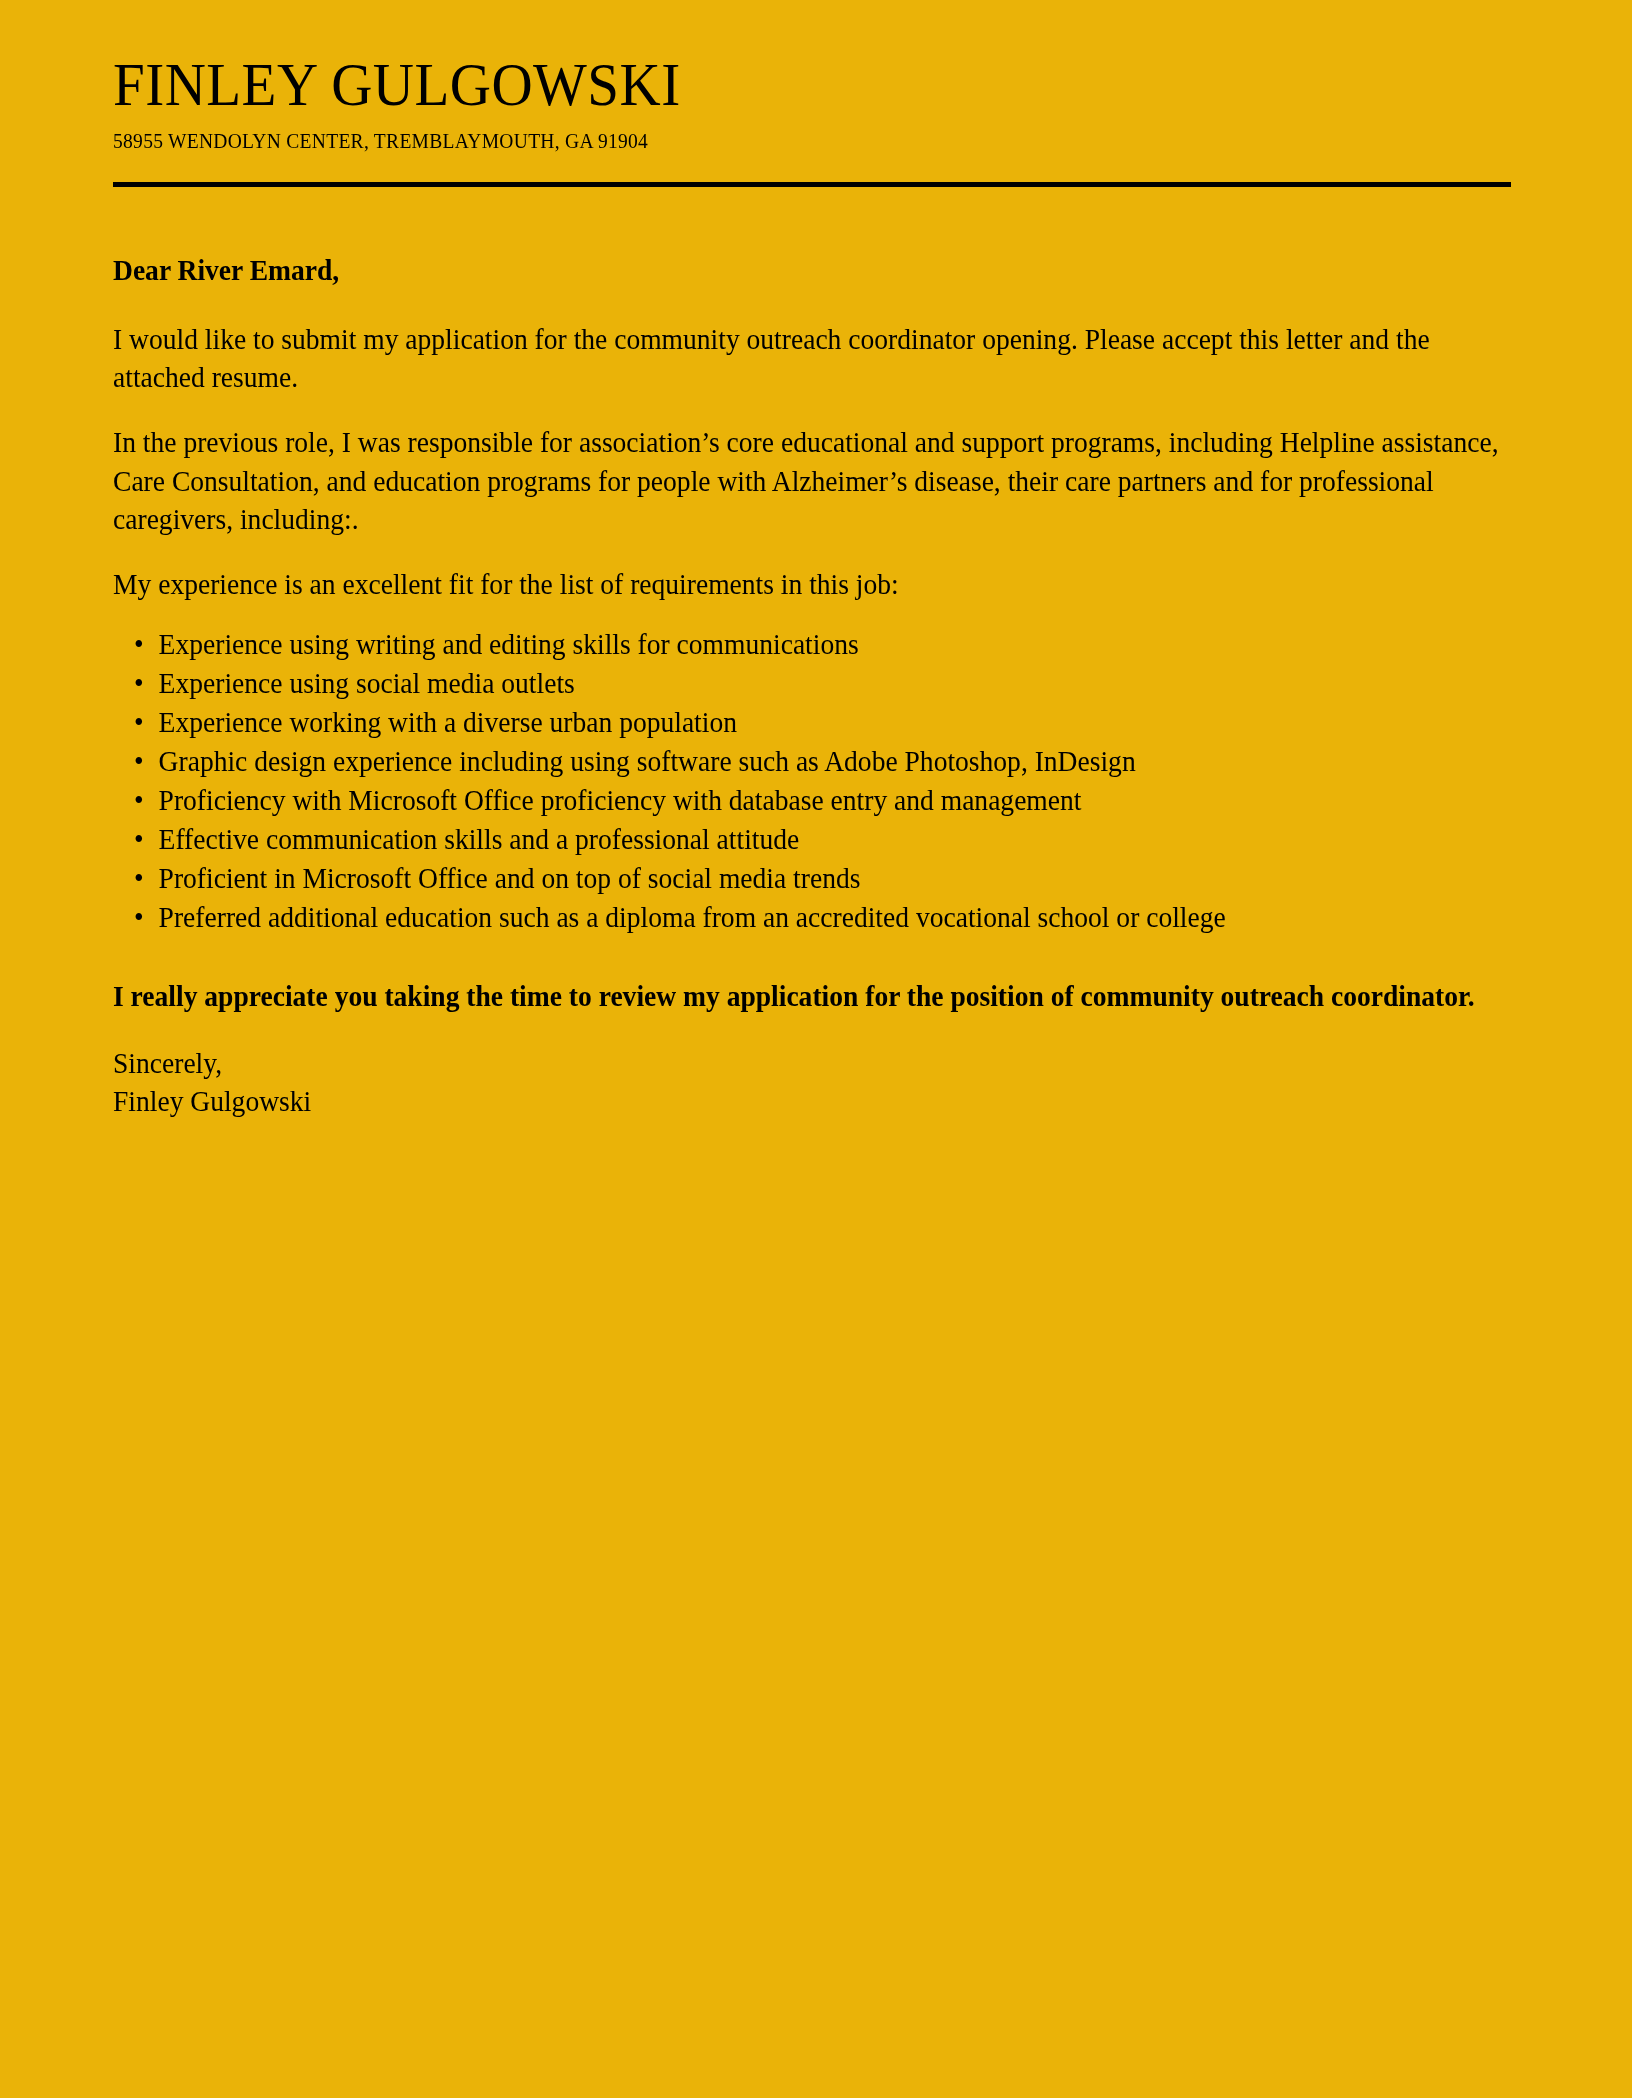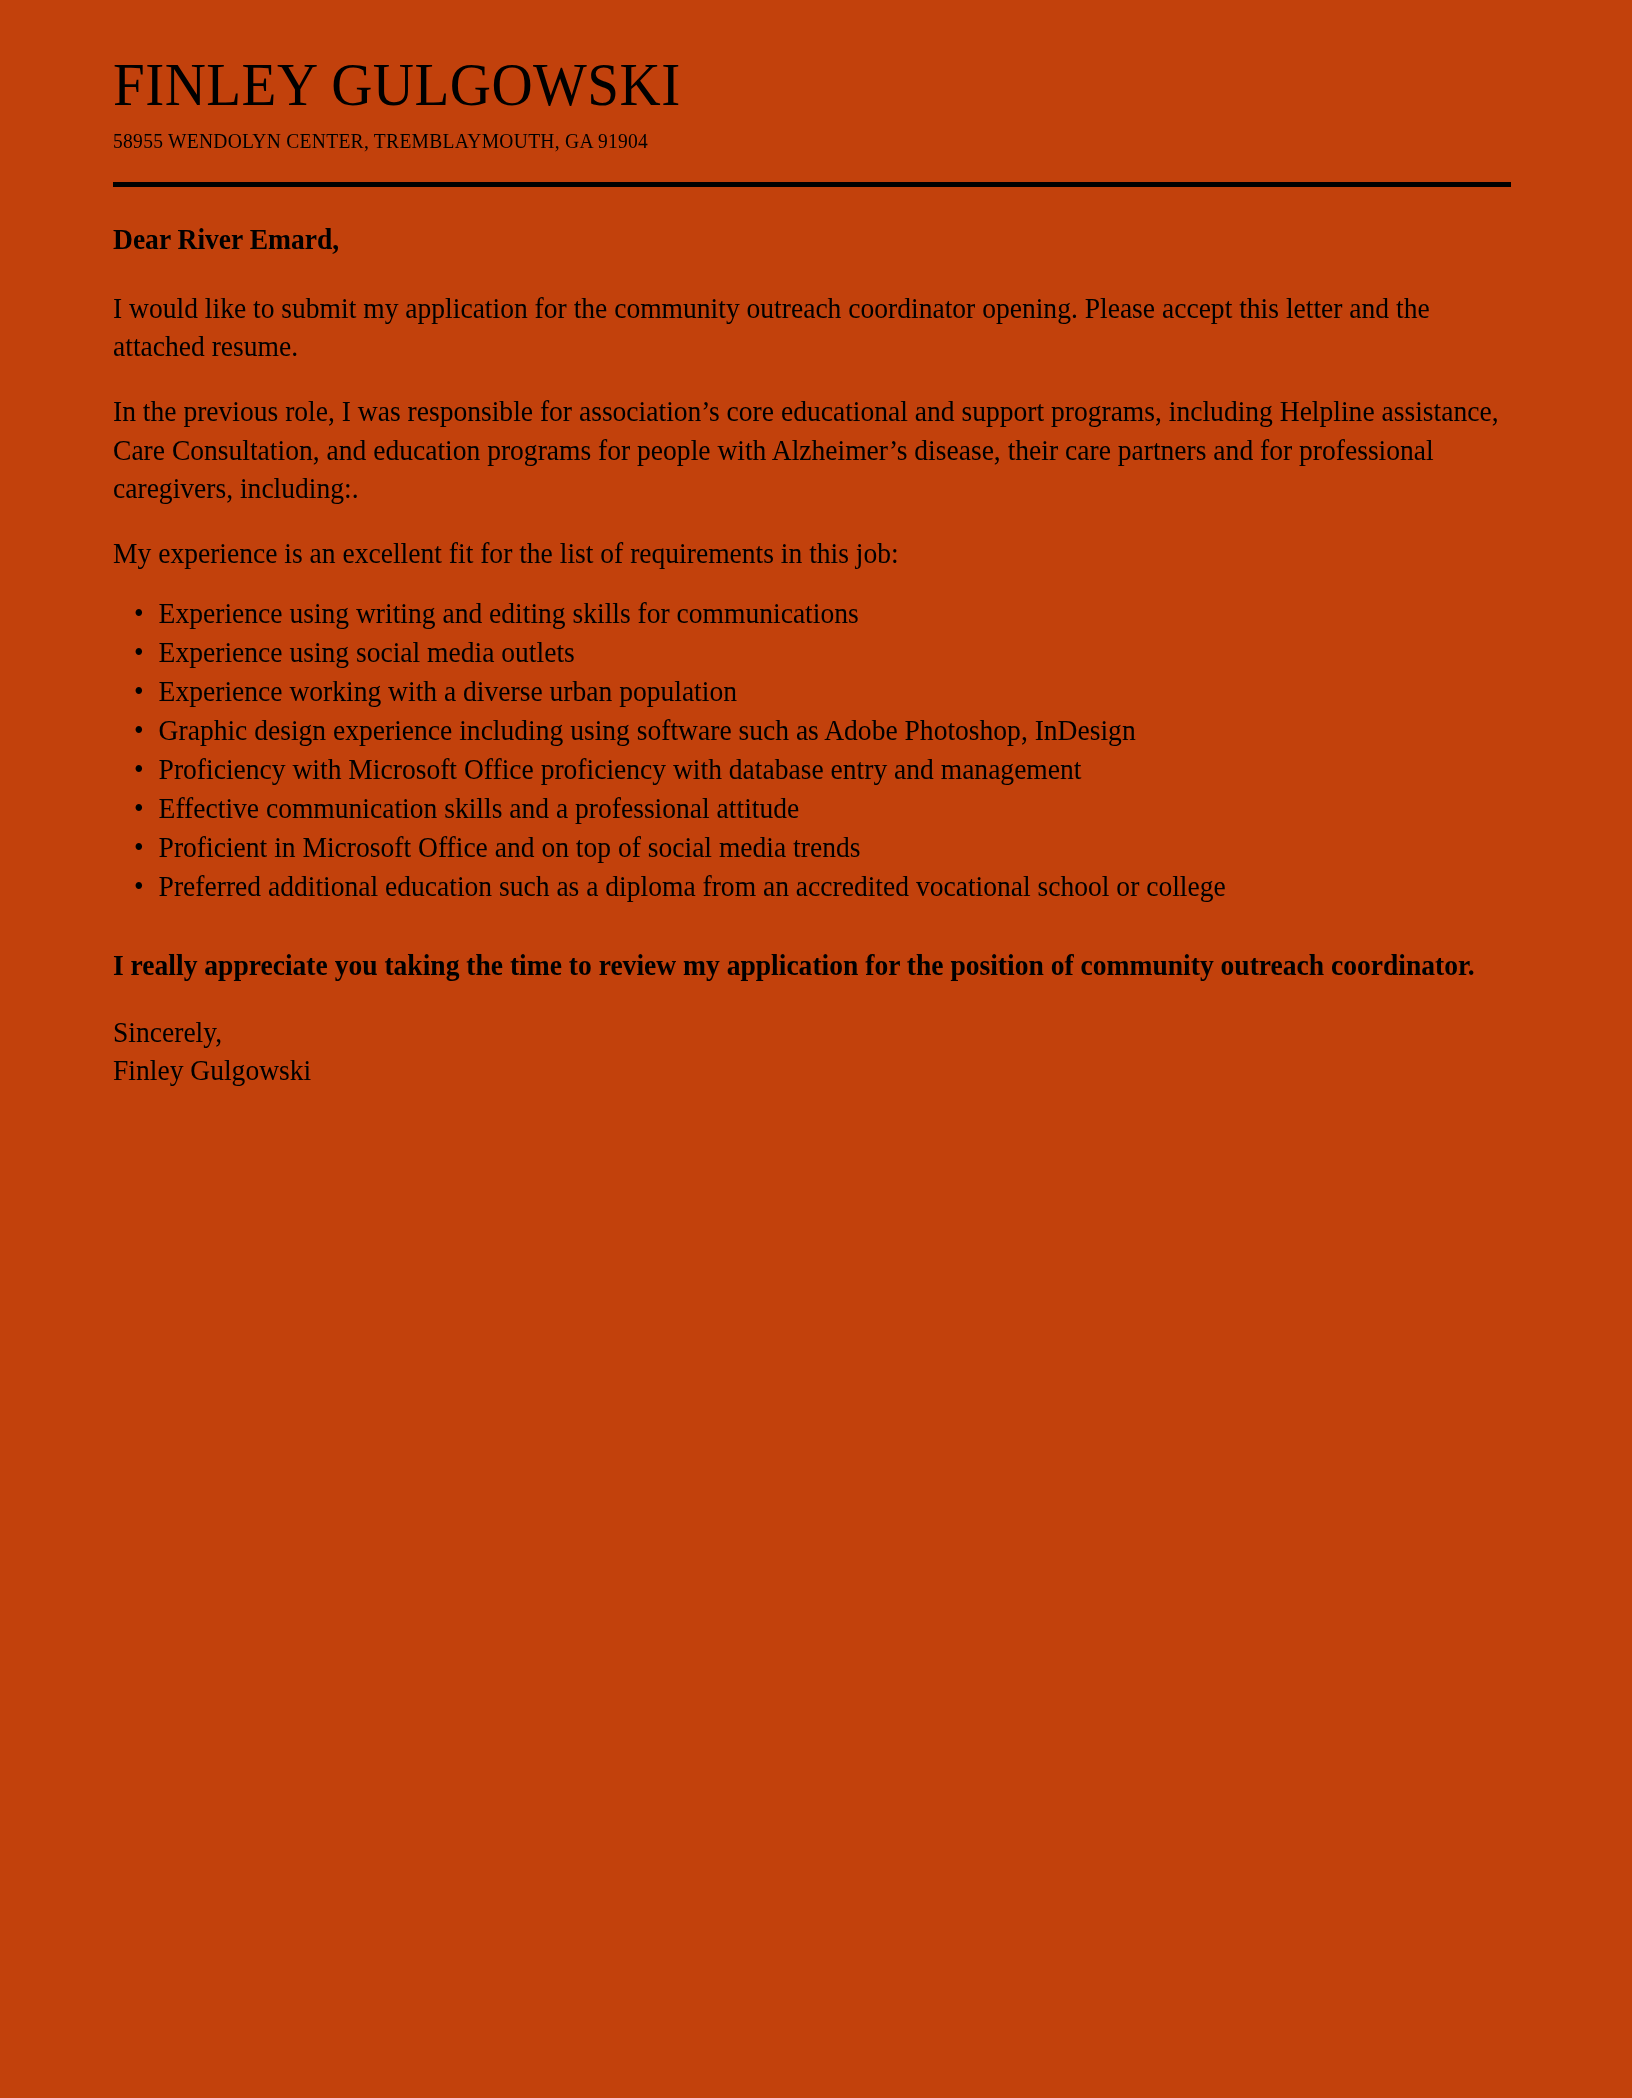--- a/index.html
+++ b/index.html
@@ -12,21 +12,21 @@
     height: 2098px;
     font-family: "Liberation Serif", "DejaVu Serif", serif;
     color: #000000;
     -webkit-font-smoothing: antialiased;
   }
 
   .page {
     position: relative;
     width: 1632px;
     height: 2098px;
-    background: #c2410c;
+    background: #eab308;
     box-sizing: border-box;
     padding: 0;
     overflow: hidden;
   }
 
   .content {
     position: absolute;
     left: 113px;
     top: 0;
     width: 1406px;
@@ -61,21 +61,21 @@
   }
   .rule {
     margin-top: 28px;
     width: 1398px;
     height: 5px;
     background: #000000;
   }
 
   
   .body-block {
-    margin-top: 33px;
+    margin-top: 64px;
     font-size: 29px;
     line-height: 1.33;
   }
   .salutation {
     font-weight: 700;
     font-size: 29px;
     line-height: 1.33;
     margin: 0 0 30px 0;
     transform: scaleX(0.95);
     transform-origin: left center;

